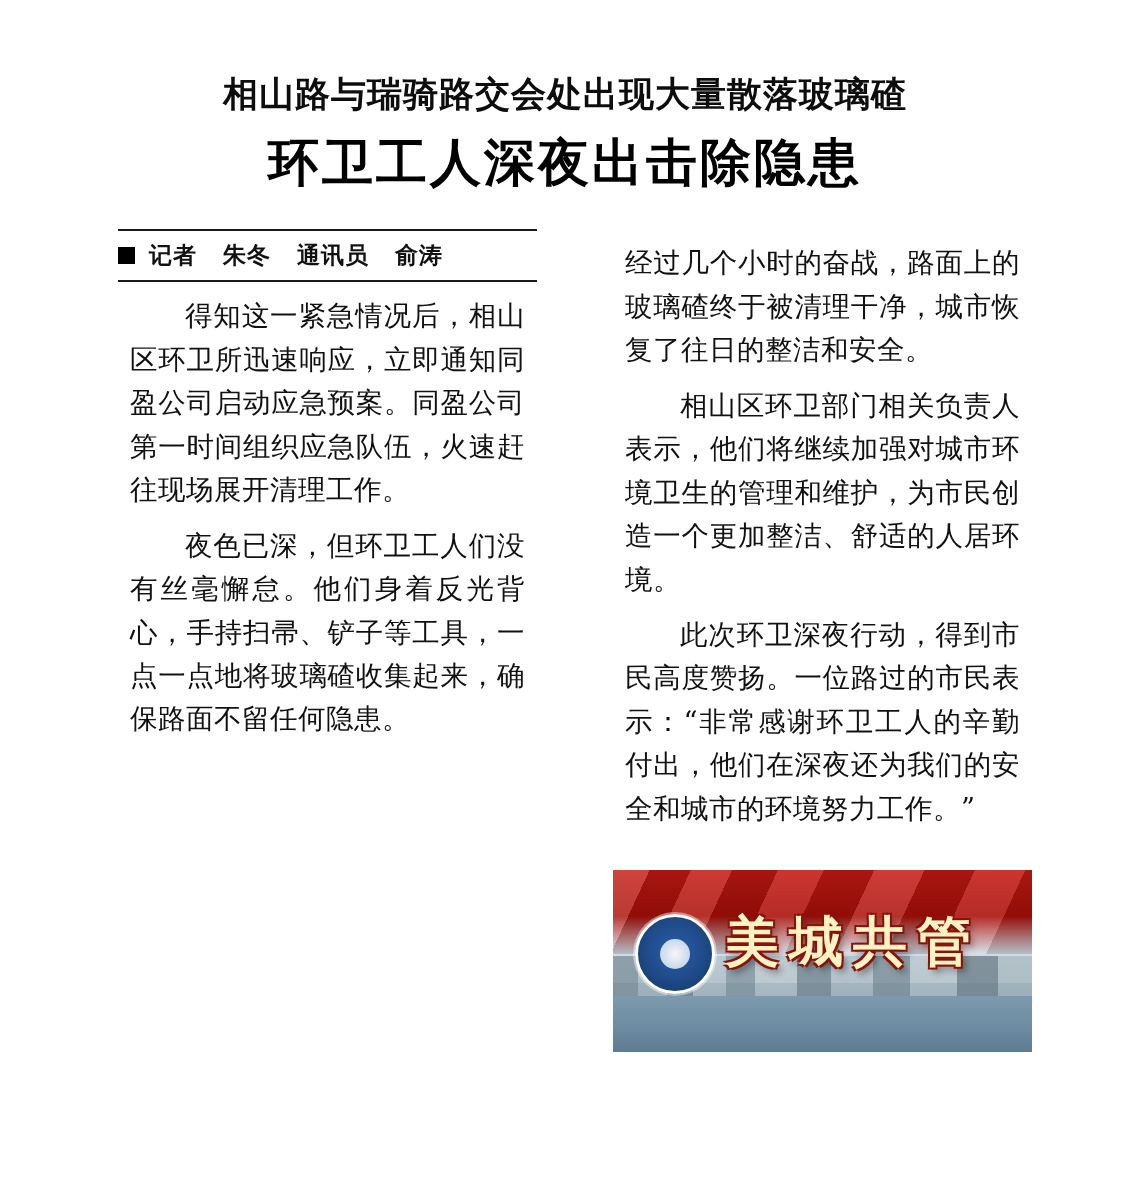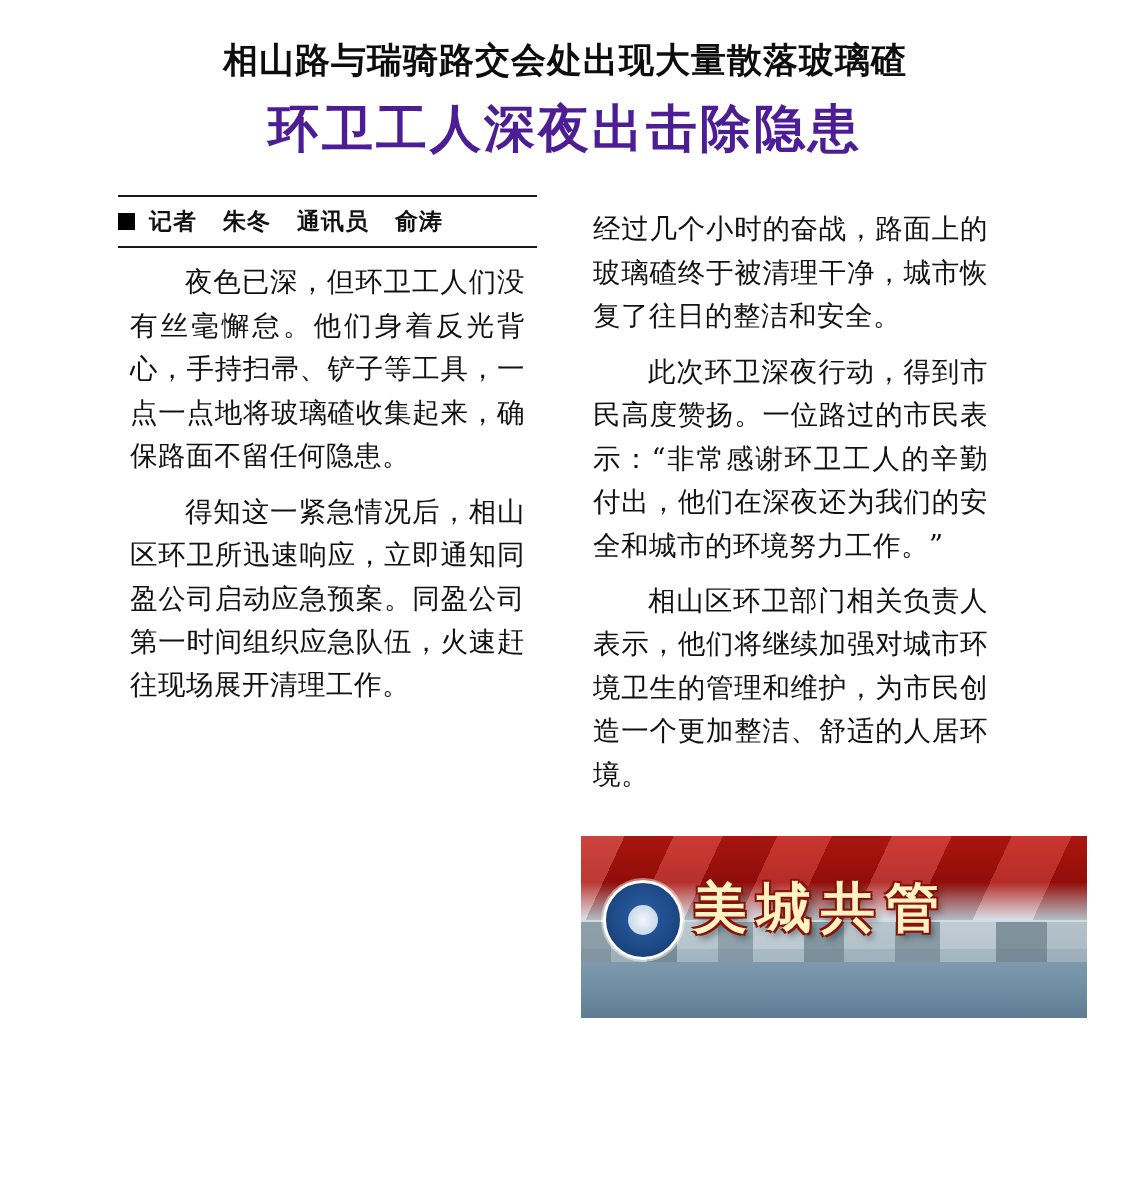--- a/index.html
+++ b/index.html
@@ -17,43 +17,43 @@
   }
   .page {
     width: 1130px;
     height: 1191px;
     box-sizing: border-box;
     padding: 0 118px;
     position: relative;
   }
   .headline-block {
     text-align: center;
-    padding-top: 40px;
+    padding-top: 74px;
   }
   .kicker {
     font-family: "DejaVu Sans", "Liberation Sans", sans-serif;
     font-weight: bold;
     font-size: 35px;
     letter-spacing: 1px;
     line-height: 1.15;
     color: #0d0d0d;
   }
   .main-title {
     font-family: "DejaVu Sans", "Liberation Sans", sans-serif;
     font-weight: bold;
     font-size: 51px;
     letter-spacing: 3px;
     line-height: 1.2;
     margin-top: 18px;
-    color: #4c1d95;
+    color: #000000;
   }
   .columns {
     display: flex;
     margin-top: 36px;
-    gap: 44px;
+    gap: 76px;
   }
   .col {
     width: 419px;
     flex: 0 0 419px;
   }
   .byline {
     border-top: 2px solid #1a1a1a;
     border-bottom: 2px solid #1a1a1a;
     padding: 9px 0 9px 0;
     display: flex;
@@ -87,21 +87,21 @@
     text-indent: 2em;
   }
   .lead-label {
     font-weight: bold;
   }
   .first-para {
     margin-top: 24px;
   }
   .photo {
     margin-top: 40px;
-    width: 506px;
+    width: 419px;
     height: 182px;
     position: relative;
     overflow: hidden;
     background: linear-gradient(to bottom, #b9c9d8 0%, #cfdbe6 40%, #9fb4c4 62%, #7b98ae 100%);
   }
   .photo .sky {
     position: absolute;
     left: 0; top: 0; width: 100%; height: 62%;
     background: linear-gradient(to bottom, #c5d3df 0%, #dbe5ec 55%, #c3d2dd 100%);
   }
@@ -197,31 +197,31 @@
     <div class="col">
       <div class="byline">
         <span class="sq"></span>
         <span class="seg">记者</span>
         <span class="seg">朱冬</span>
         <span class="seg">通讯员</span>
         <span class="seg">俞涛</span>
       </div>
 
 
+      <p class="body indent">得知这一紧急情况后，相山区环卫所迅速响应，立即通知同盈公司启动应急预案。同盈公司第一时间组织应急队伍，火速赶往现场展开清理工作。</p>
+
       <p class="body indent">夜色已深，但环卫工人们没有丝毫懈怠。他们身着反光背心，手持扫帚、铲子等工具，一点一点地将玻璃碴收集起来，确保路面不留任何隐患。</p>
-
-      <p class="body indent">得知这一紧急情况后，相山区环卫所迅速响应，立即通知同盈公司启动应急预案。同盈公司第一时间组织应急队伍，火速赶往现场展开清理工作。</p>
     </div>
 
     <div class="col">
       <p class="body">经过几个小时的奋战，路面上的玻璃碴终于被清理干净，城市恢复了往日的整洁和安全。</p>
 
+      <p class="body indent">相山区环卫部门相关负责人表示，他们将继续加强对城市环境卫生的管理和维护，为市民创造一个更加整洁、舒适的人居环境。</p>
+
       <p class="body indent">此次环卫深夜行动，得到市民高度赞扬。一位路过的市民表示：“非常感谢环卫工人的辛勤付出，他们在深夜还为我们的安全和城市的环境努力工作。”</p>
-
-      <p class="body indent">相山区环卫部门相关负责人表示，他们将继续加强对城市环境卫生的管理和维护，为市民创造一个更加整洁、舒适的人居环境。</p>
 
       <div class="photo">
         <div class="sky"></div>
         <div class="skyline"></div>
         <div class="water"></div>
         <div class="drape"></div>
         <div class="emblem"></div>
         <div class="caption-text">美城共管</div>
       </div>
     </div>

